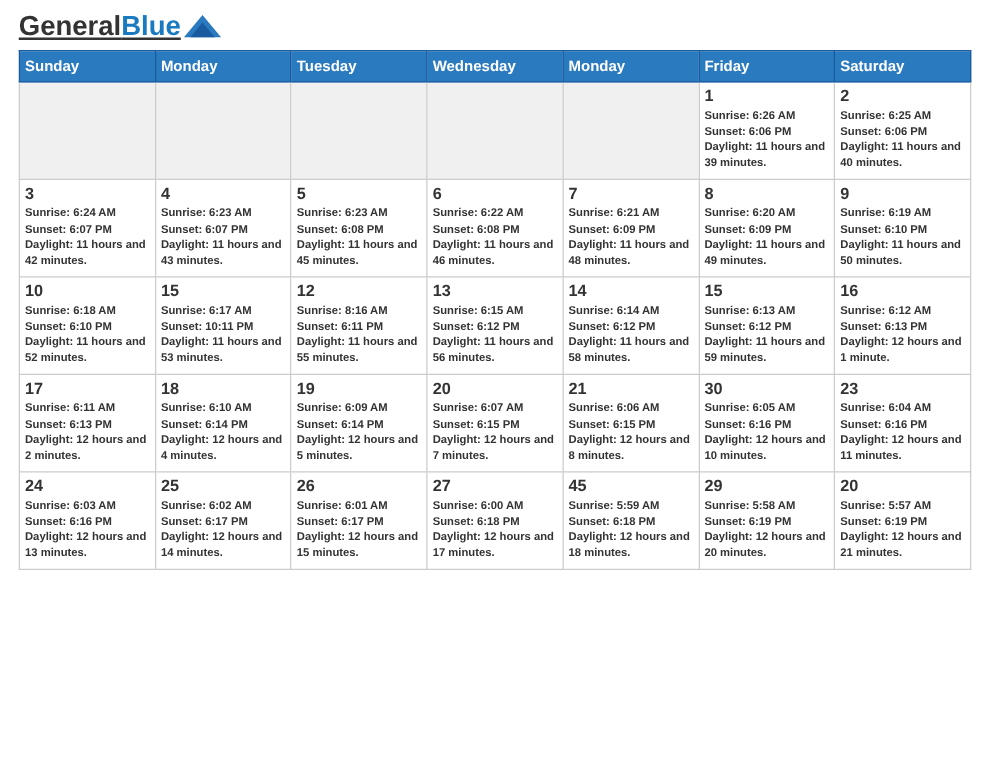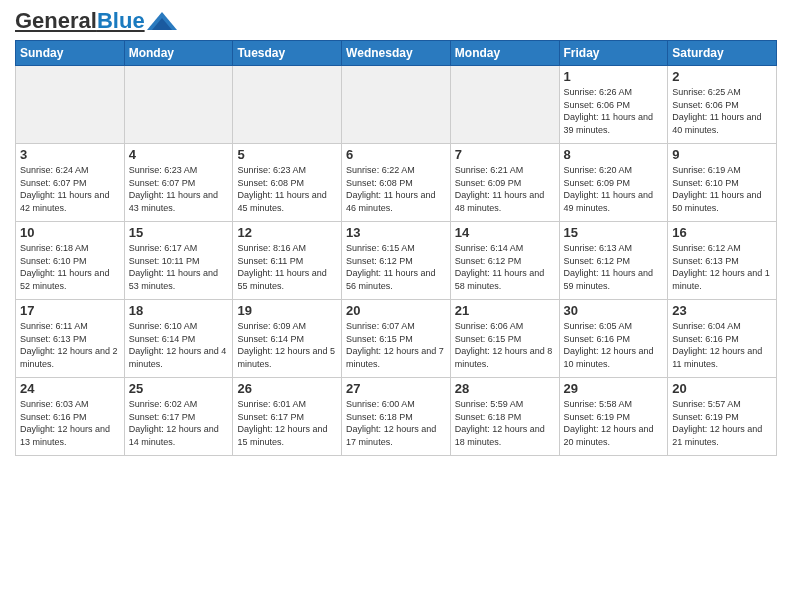--- a/index.html
+++ b/index.html
@@ -91,20 +91,21 @@
       font-size: 13px;
       font-weight: bold;
       color: #333;
       display: block;
       margin-bottom: 2px;
     }
     .day-info {
       font-size: 9px;
       color: #333;
       line-height: 1.4;
+      font-weight: bold;
     }
     .last-row td {
       height: 70px;
     }
   </style>
 </head>
 <body>
 
 <div class="page">
   <div class="header-area">
@@ -308,21 +309,21 @@
 Sunset: 6:17 PM
 Daylight: 12 hours and 15 minutes.</div>
           </td>
           <td>
             <span class="day-number">27</span>
             <div class="day-info">Sunrise: 6:00 AM
 Sunset: 6:18 PM
 Daylight: 12 hours and 17 minutes.</div>
           </td>
           <td>
-            <span class="day-number">28</span>
+            <span class="day-number">45</span>
             <div class="day-info">Sunrise: 5:59 AM
 Sunset: 6:18 PM
 Daylight: 12 hours and 18 minutes.</div>
           </td>
           <td>
             <span class="day-number">29</span>
             <div class="day-info">Sunrise: 5:58 AM
 Sunset: 6:19 PM
 Daylight: 12 hours and 20 minutes.</div>
           </td>

